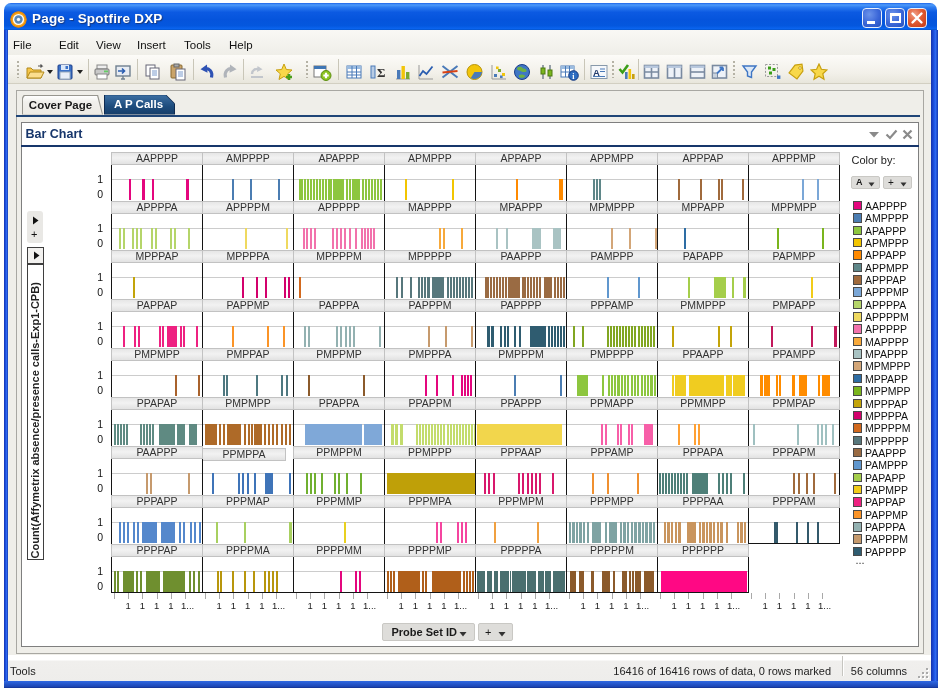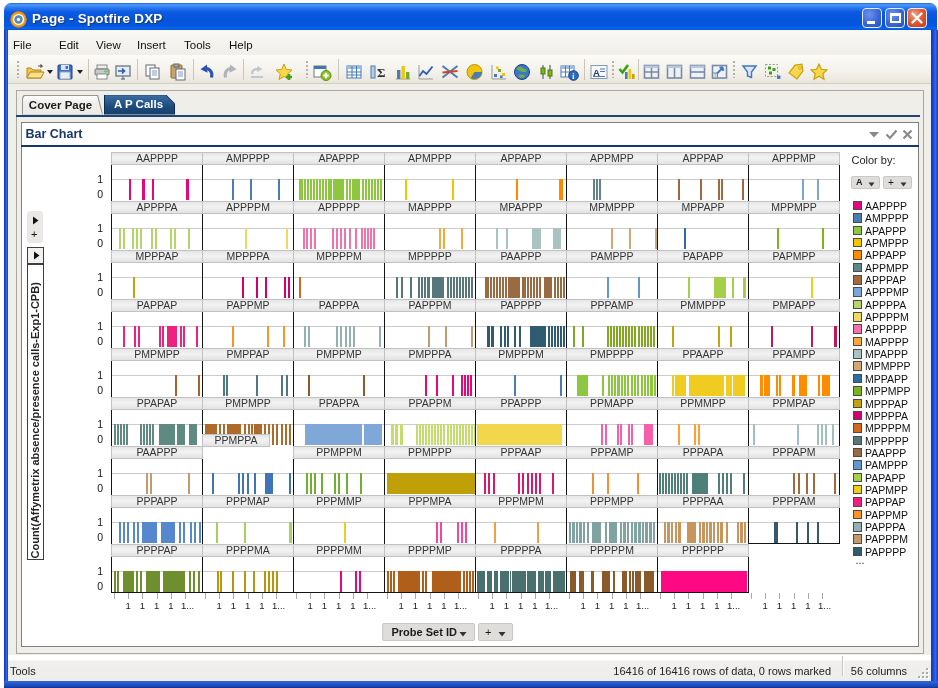--- a/index.html
+++ b/index.html
@@ -748,21 +748,21 @@
 <div class="a vln" style="left:110.9px;top:409.5px;height:36.0px"></div>
 <div class="a vln" style="left:201.9px;top:409.5px;height:36.0px"></div>
 <div class="a vln" style="left:292.9px;top:409.5px;height:36.0px"></div>
 <div class="a vln" style="left:383.9px;top:409.5px;height:36.0px"></div>
 <div class="a vln" style="left:474.9px;top:409.5px;height:36.0px"></div>
 <div class="a vln" style="left:565.9px;top:409.5px;height:36.0px"></div>
 <div class="a vln" style="left:656.9px;top:409.5px;height:36.0px"></div>
 <div class="a vln" style="left:747.9px;top:409.5px;height:36.0px"></div>
 <div class="a vln" style="left:838.9px;top:409.5px;height:36.0px"></div>
 <div class="a hdr" style="left:111.0px;top:445.5px;width:92.0px">PAAPPP</div>
-<div class="a hdr" style="left:202.0px;top:434px;width:68px">PPMPPA</div>
+<div class="a hdr" style="left:202.0px;top:448px;width:84px">PPMPPA</div>
 <div class="a hdr" style="left:293.0px;top:445.5px;width:92.0px">PPMPPM</div>
 <div class="a hdr" style="left:384.0px;top:445.5px;width:92.0px">PPMPPP</div>
 <div class="a hdr" style="left:475.0px;top:445.5px;width:92.0px">PPPAAP</div>
 <div class="a hdr" style="left:566.0px;top:445.5px;width:92.0px">PPPAMP</div>
 <div class="a hdr" style="left:657.0px;top:445.5px;width:92.0px">PPPAPA</div>
 <div class="a hdr" style="left:748.0px;top:445.5px;width:92.0px">PPPAPM</div>
 <div class="a yl" style="left:87px;top:467.6px">1</div>
 <div class="a yl" style="left:87px;top:483.0px">0</div>
 <div class="a hln" style="left:111.5px;top:473.1px;width:91.0px"></div>
 <i class="bar" style="left:145.5px;top:473.1px;width:2.6px;height:21.4px;background:#C69A6D"></i>

